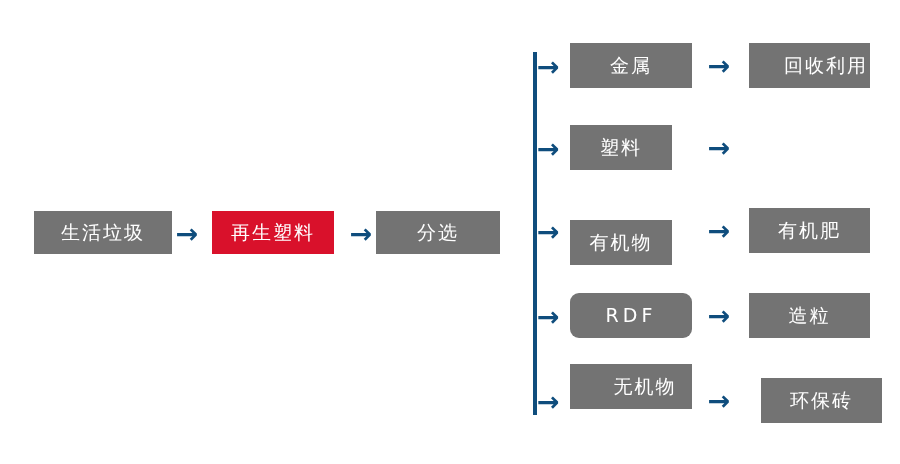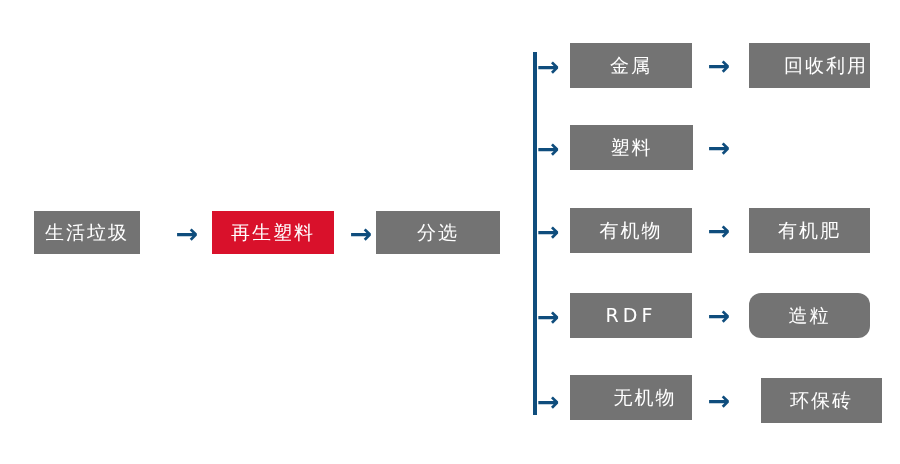--- a/index.html
+++ b/index.html
@@ -62,49 +62,49 @@
     line-height: 1;
     font-weight: bold;
     user-select: none;
   }
 </style>
 </head>
 <body>
 
 <div id="canvas">
 
-  <div class="box blue" style="left:34px; top:211px; width:106px; height:43px;">生活垃圾</div>
+  <div class="box blue" style="left:34px; top:211px; width:138px; height:43px;">生活垃圾</div>
 
   <div class="arrow" style="left:168px; top:214px; width:38px; height:38px;">→</div>
 
   <div class="box red" style="left:212px; top:211px; width:122px; height:43px;">再生塑料</div>
 
   <div class="arrow" style="left:342px; top:214px; width:38px; height:38px;">→</div>
 
   <div class="box blue" style="left:376px; top:211px; width:124px; height:43px;">分选</div>
 
   <div class="spine" style="left:533px; top:52px; width:4px; height:363px;"></div>
 
   <div class="branch-arrow" style="left:537px; top:47px; width:34px; height:38px;">→</div>
   <div class="box blue" style="left:570px; top:43px; width:122px; height:45px;">金属</div>
   <div class="arrow" style="left:700px; top:46px; width:38px; height:38px;">→</div>
   <div class="box blue" style="left:749px; top:43px; width:121px; height:45px;padding-left:33px;">回收利用</div>
 
   <div class="branch-arrow" style="left:537px; top:129px; width:34px; height:38px;">→</div>
-  <div class="box blue" style="left:570px; top:125px; width:123px; height:45px;">塑料</div>
+  <div class="box blue" style="left:570px; top:125px; width:102px; height:45px;">塑料</div>
   <div class="arrow" style="left:700px; top:128px; width:38px; height:38px;">→</div>
 
   <div class="branch-arrow" style="left:537px; top:212px; width:34px; height:38px;">→</div>
-  <div class="box blue" style="left:570px; top:208px; width:122px; height:45px;">有机物</div>
+  <div class="box blue" style="left:570px; top:220px; width:102px; height:45px;">有机物</div>
   <div class="arrow" style="left:700px; top:211px; width:38px; height:38px;">→</div>
   <div class="box blue" style="left:749px; top:208px; width:121px; height:45px;">有机肥</div>
 
   <div class="branch-arrow" style="left:537px; top:297px; width:34px; height:38px;">→</div>
-  <div class="box blue latin" style="left:570px; top:293px; width:122px; height:45px;">RDF</div>
+  <div class="box blue latin" style="left:570px; top:293px; width:122px; height:45px;border-radius:9px;">RDF</div>
   <div class="arrow" style="left:700px; top:296px; width:38px; height:38px;">→</div>
-  <div class="box blue" style="left:749px; top:293px; width:121px; height:45px;border-radius:12px;">造粒</div>
+  <div class="box blue" style="left:749px; top:293px; width:121px; height:45px;">造粒</div>
 
   <div class="branch-arrow" style="left:537px; top:382px; width:34px; height:38px;">→</div>
-  <div class="box blue" style="left:570px; top:375px; width:122px; height:45px;padding-left:28px;">无机物</div>
+  <div class="box blue" style="left:570px; top:364px; width:122px; height:45px;padding-left:28px;">无机物</div>
   <div class="arrow" style="left:700px; top:381px; width:38px; height:38px;">→</div>
   <div class="box blue" style="left:761px; top:378px; width:121px; height:45px;">环保砖</div>
 
 </div>
 
 </body></html>

